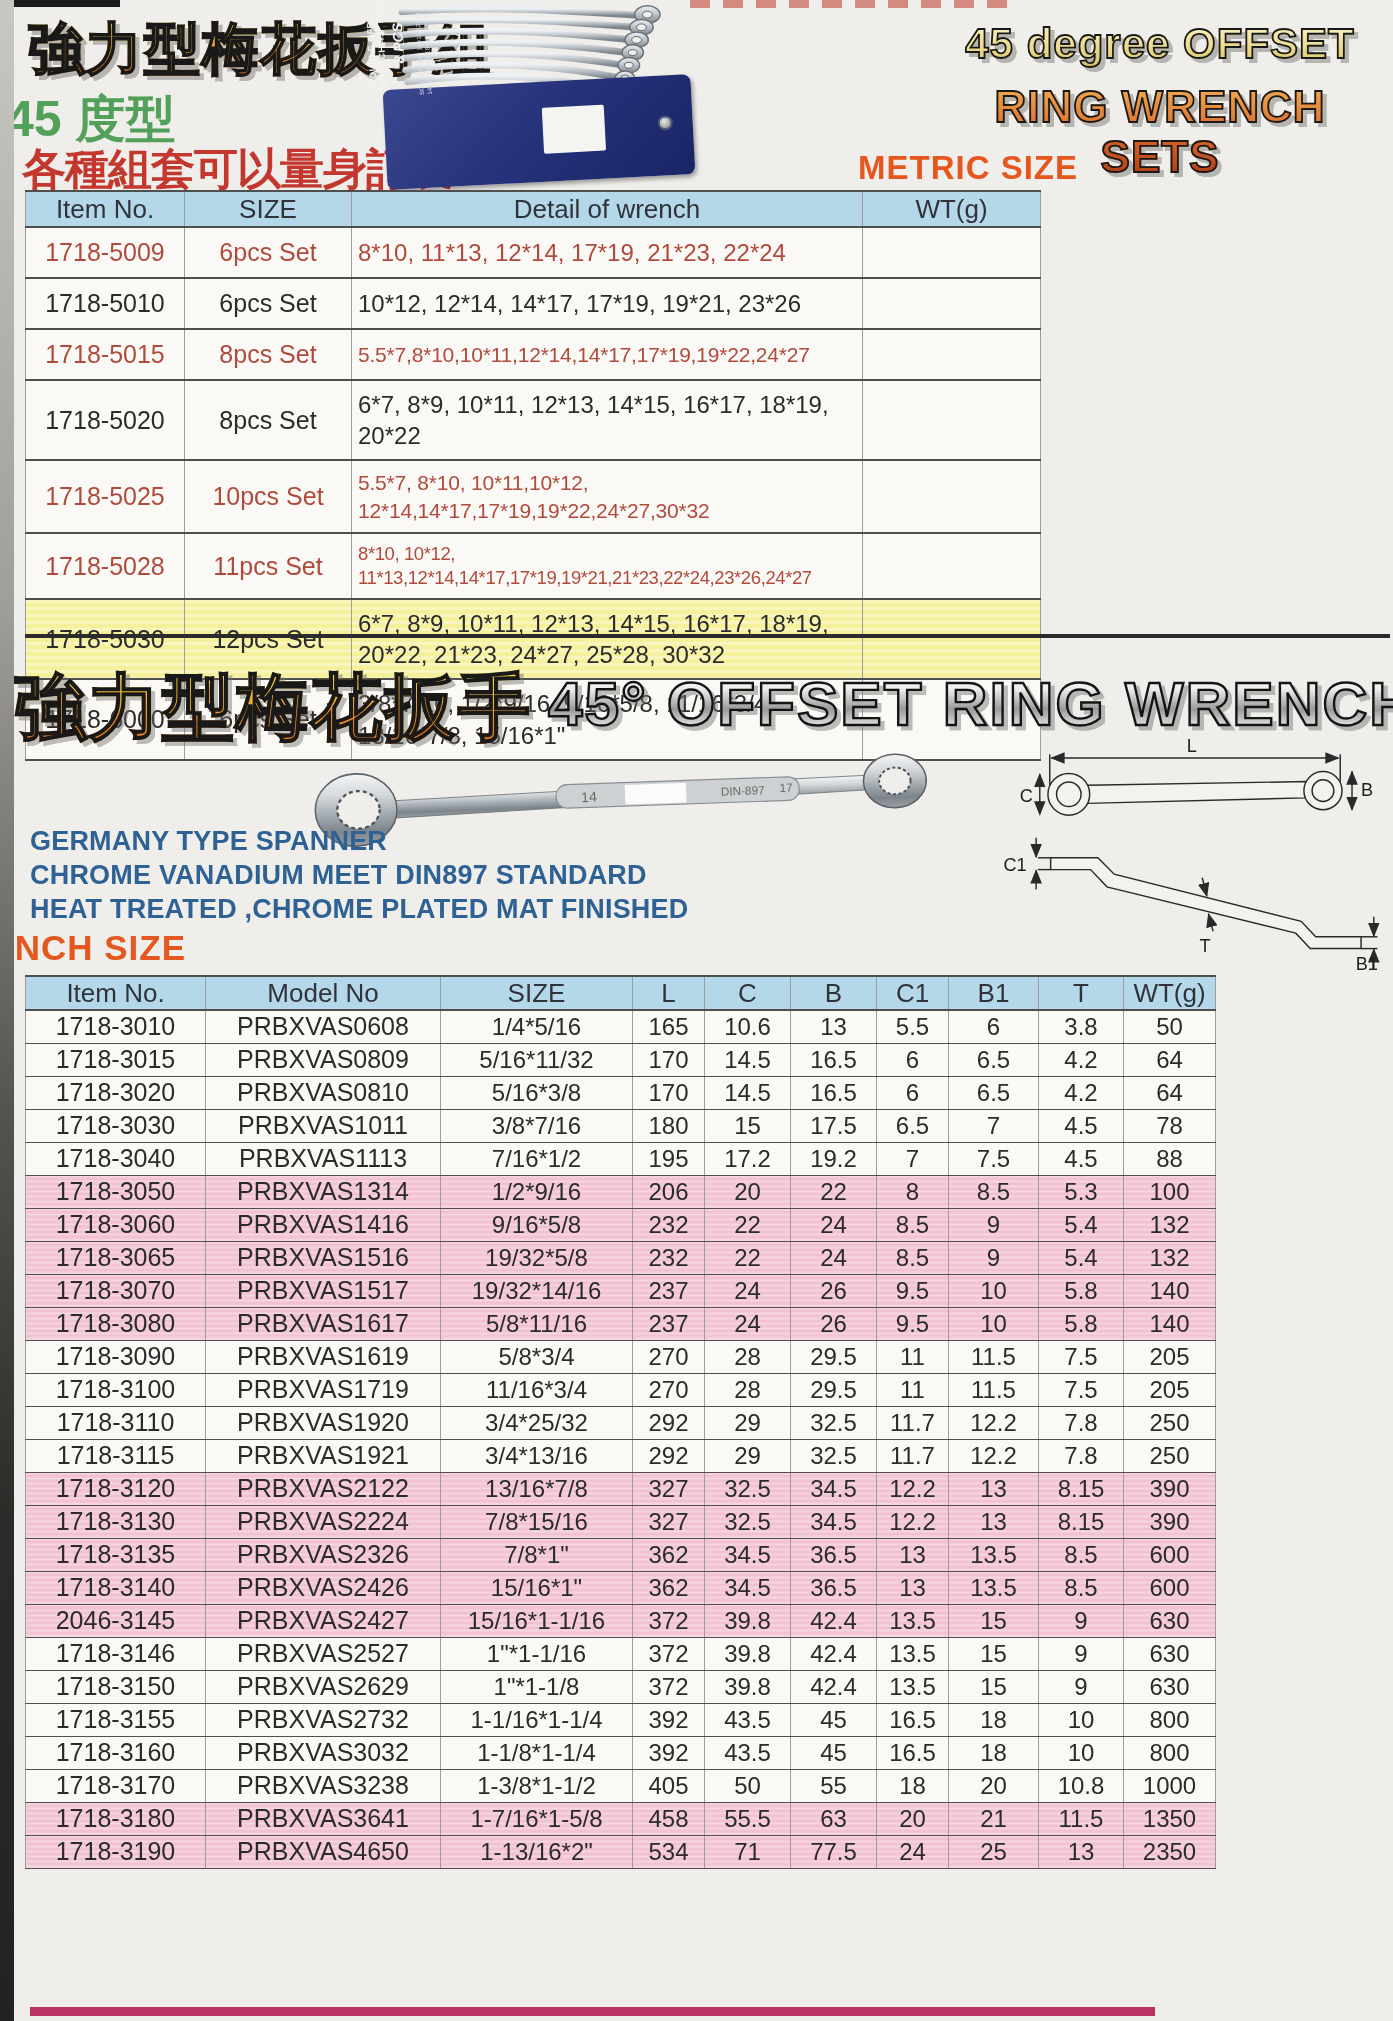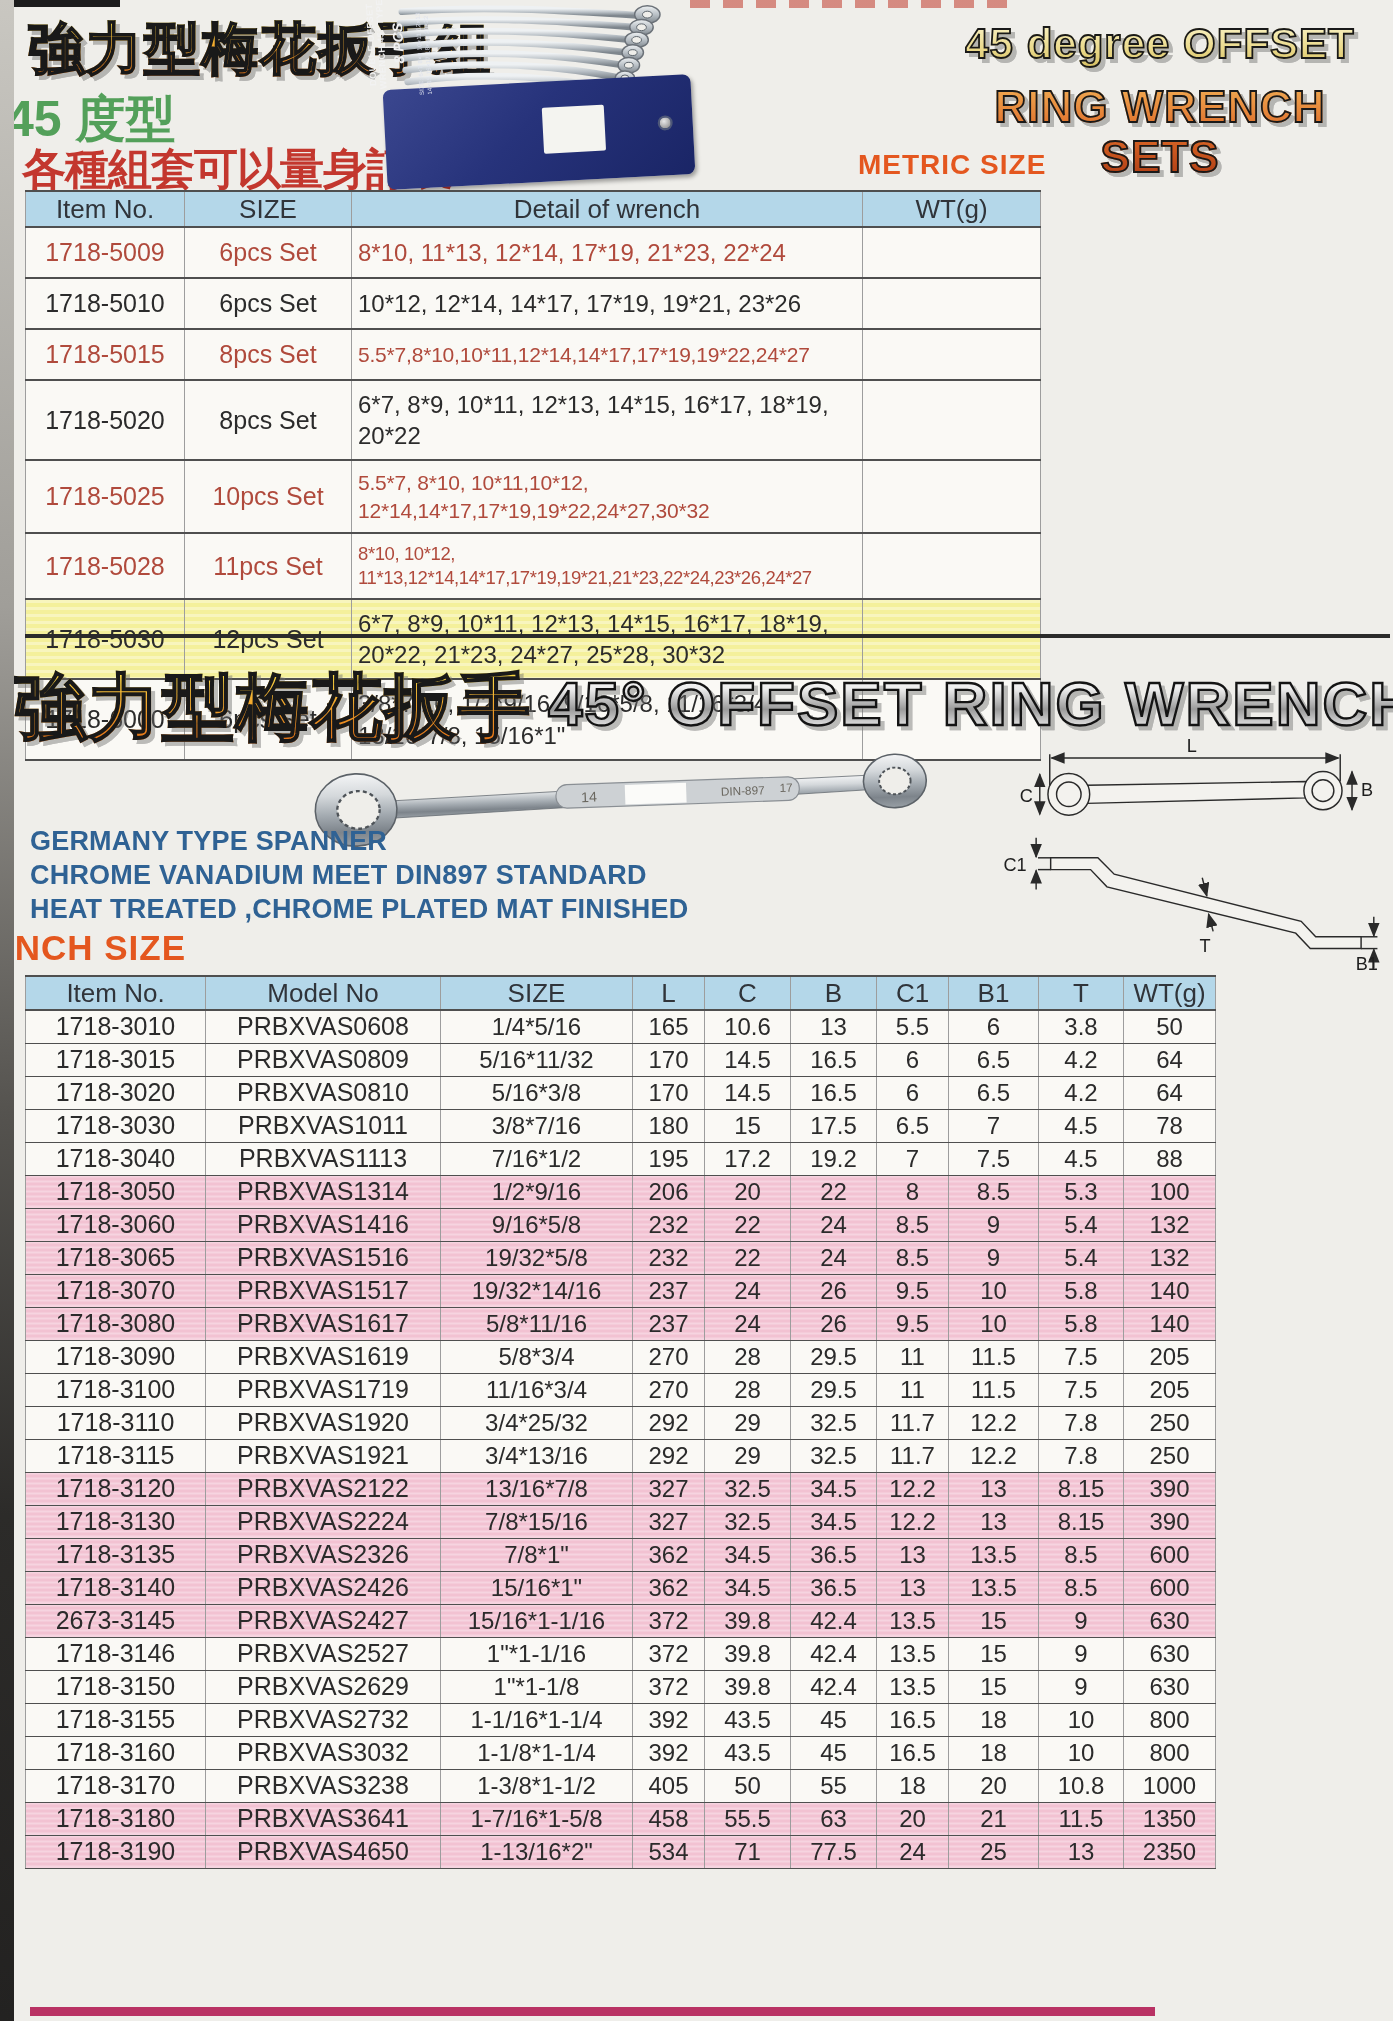--- a/index.html
+++ b/index.html
@@ -41,21 +41,21 @@
   .t-cream{background-image:linear-gradient(180deg,#f8f0c0 12%,#ead98a 60%,#d8c266 95%);}
   .t-rust{background-image:linear-gradient(180deg,#f0a951 5%,#dd6a28 50%,#b03d14 95%);}
   .t-steel{background-image:linear-gradient(180deg,#ffffff 0%,#ececec 30%,#9a9a9a 58%,#d6d6d6 78%,#6f6f6f 100%);-webkit-text-stroke:2.4px #141414;}
   
   .zh-title{position:absolute;left:28px;top:12px;font-size:56px;letter-spacing:2px;}
   .zh-type{position:absolute;left:6px;top:86px;font-size:50px;font-weight:bold;color:#53a05a;}
   .zh-note{position:absolute;left:22px;top:140px;font-size:44px;font-weight:bold;color:#c3372e;letter-spacing:-1px;}
   .en-title-block{position:absolute;left:935px;top:20px;width:450px;text-align:center;}
   .en-title-1{font-size:42px;letter-spacing:1px;}
   .en-title-2{font-size:44px;margin-top:14px;letter-spacing:1px;}
-  .metric-size{position:absolute;left:858px;top:149px;font-size:28px;font-weight:bold;color:var(--accent-orange);letter-spacing:1px;}
+  .metric-size{position:absolute;left:858px;top:149px;font-size:33px;font-weight:bold;color:var(--accent-orange);letter-spacing:1px;}
   .top-photo{position:absolute;left:388px;top:0;width:320px;height:112px;}
   
   .pouch{
     position:absolute;left:385px;top:82px;width:308px;height:100px;
     background:linear-gradient(135deg,#3b478f 0%,#27337b 45%,#1a2566 100%);
     border-radius:8px;transform:rotate(-3deg);box-shadow:2px 3px 4px rgba(0,0,0,.35);
   }
   .pouch-text{
     position:absolute;left:20px;top:50px;width:96px;
     transform:rotate(-90deg) translate(48px,-34px);transform-origin:left top;
@@ -558,21 +558,21 @@
         <td class="col-size">15/16*1"</td>
         <td class="col-L">362</td>
         <td class="col-C">34.5</td>
         <td class="col-B">36.5</td>
         <td class="col-C1">13</td>
         <td class="col-B1">13.5</td>
         <td class="col-T">8.5</td>
         <td class="col-wt">600</td>
       </tr>
       <tr class="pink">
-        <td class="col-item">2673-3145</td>
+        <td class="col-item">2046-3145</td>
         <td class="col-model">PRBXVAS2427</td>
         <td class="col-size">15/16*1-1/16</td>
         <td class="col-L">372</td>
         <td class="col-C">39.8</td>
         <td class="col-B">42.4</td>
         <td class="col-C1">13.5</td>
         <td class="col-B1">15</td>
         <td class="col-T">9</td>
         <td class="col-wt">630</td>
       </tr>

